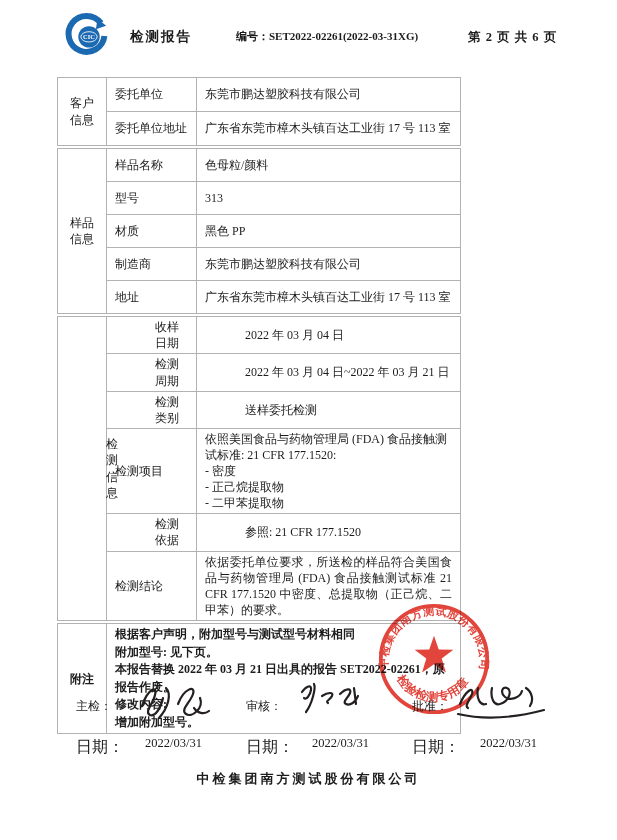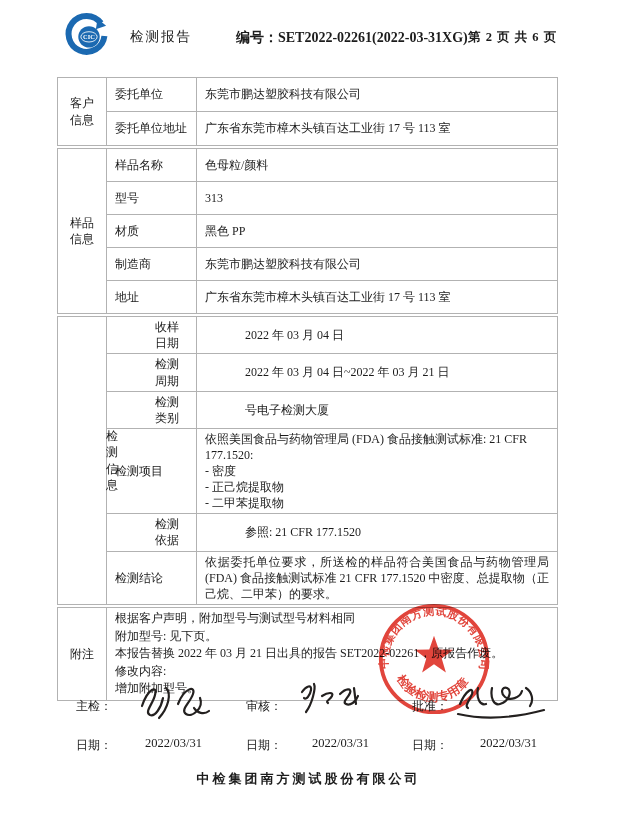--- a/index.html
+++ b/index.html
@@ -5,50 +5,50 @@
   * { margin:0; padding:0; box-sizing:border-box; }
   html,body { width:617px; height:840px; }
   body {
     font-family: "Liberation Serif", "DejaVu Serif", serif;
     background:#ffffff; color:#1c1c1c; position:relative;
     width:617px; height:840px; overflow:hidden;
   }
   .abs { position:absolute; }
 
   
-  .hdr-title { left:130px; top:28px; font-size:13.5px; font-weight:normal; letter-spacing:2px; }
-  .hdr-no    { left:236px; top:29px; font-size:14px; font-weight:bold; }
+  .hdr-title { left:130px; top:28px; font-size:13.5px; font-weight:bold; letter-spacing:2px; }
+  .hdr-no    { left:236px; top:29px; font-size:11px; font-weight:bold; }
   .hdr-page  { left:468px; top:29px; font-size:12.5px; font-weight:bold; letter-spacing:1px; }
   .logo { left:63px; top:12px; width:52px; height:48px; }
 
   
-  .tables { left:57px; top:77px; width:501px; }
+  .tables { left:57px; top:77px; width:404px; }
   table.sec { border-collapse:collapse; width:100%; table-layout:fixed; margin-bottom:2px; }
   table.sec td {
     border:1.5px solid #b2b2b2; font-size:12px; color:#1c1c1c;
     vertical-align:middle; padding:2px 8px; line-height:1.35;
   }
   td.group { text-align:center; white-space:pre-line; line-height:2.0; padding:2px 2px; }
   td.lab   { padding-left:9px; }
   td.val   { padding-left:13px; }
   tr.h34 td { height:34px; }
   tr.h33 td { height:33px; }
   tr.h28 td { height:28px;padding-left:48px; }
   tr.hItems td { height:80px;border-radius:19px; }
   tr.hConc td { height:50px;margin-left:23px; }
   td.multiline { padding-top:5px; padding-bottom:5px; }
   .ln { line-height:16px; }
   .notes-cell { padding:6px 10px; }
   .notes-cell .ln { line-height:17.5px; }
   .just { text-align:justify; line-height:15.5px; }
-  tr.hNotes td { height:92px; }
+  tr.hNotes td { height:92px;font-weight:bold; }
 
   
   .sig-label { font-size:12px; }
-  .date-label { font-size:12px; }
+  .date-label { font-size:16px; }
   .date-val { font-size:12.5px; }
   .sigsvg { position:absolute; z-index:5; }
   .sigsvg path { stroke:#23201f; stroke-width:2.2; fill:none; stroke-linecap:round; stroke-linejoin:round; }
 
   
   .stamp { left:376px; top:601px; width:116px; height:116px; z-index:4;
            mix-blend-mode:multiply; opacity:.92; }
 
   
   .footer { left:0; top:770px; width:617px; text-align:center; }
@@ -136,21 +136,21 @@
 信息</td>
       <td class="lab">收样日期</td>
       <td class="val">2022 年 03 月 04 日</td>
     </tr>
     <tr class="h28">
       <td class="lab">检测周期</td>
       <td class="val">2022 年 03 月 04 日~2022 年 03 月 21 日</td>
     </tr>
     <tr class="h28">
       <td class="lab">检测类别</td>
-      <td class="val">号电子检测大厦</td>
+      <td class="val">送样委托检测</td>
     </tr>
     <tr class="hItems">
       <td class="lab">检测项目</td>
       <td class="val multiline">
         <div class="ln">依照美国食品与药物管理局 (FDA) 食品接触测试标准: 21 CFR 177.1520:</div>
         <div class="ln">- 密度</div>
         <div class="ln">- 正己烷提取物</div>
         <div class="ln">- 二甲苯提取物</div>
       </td>
     </tr>

